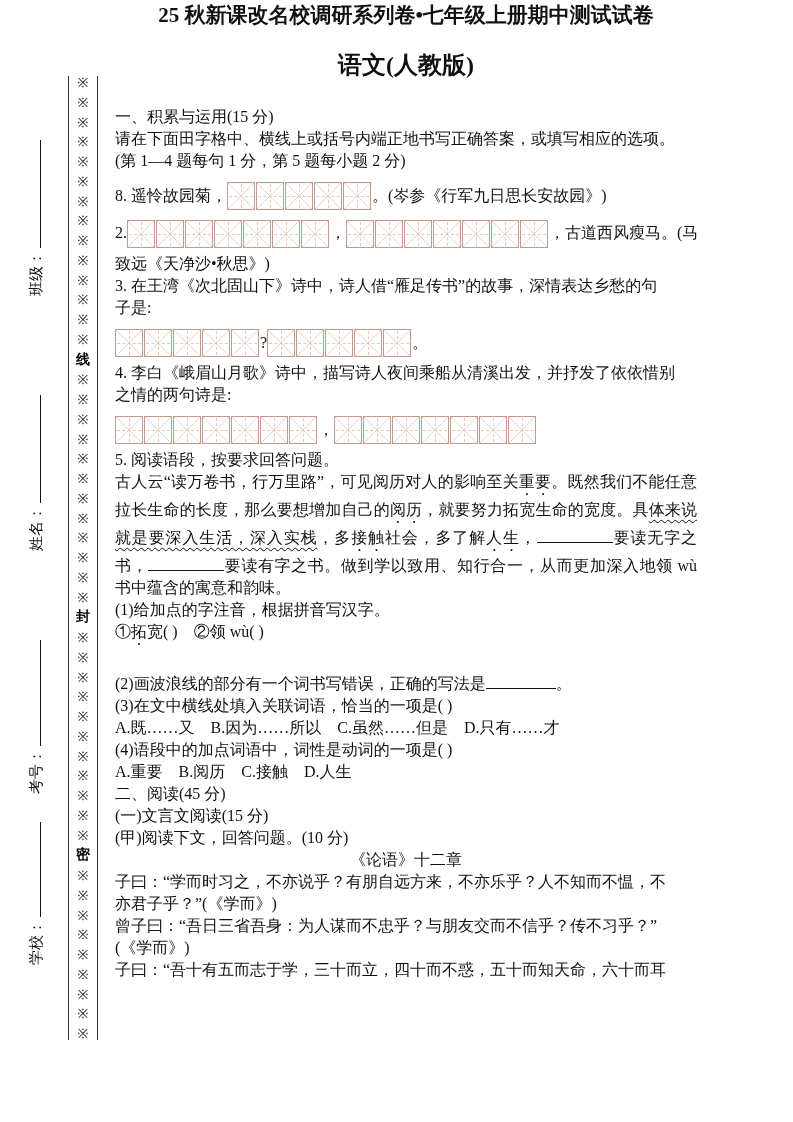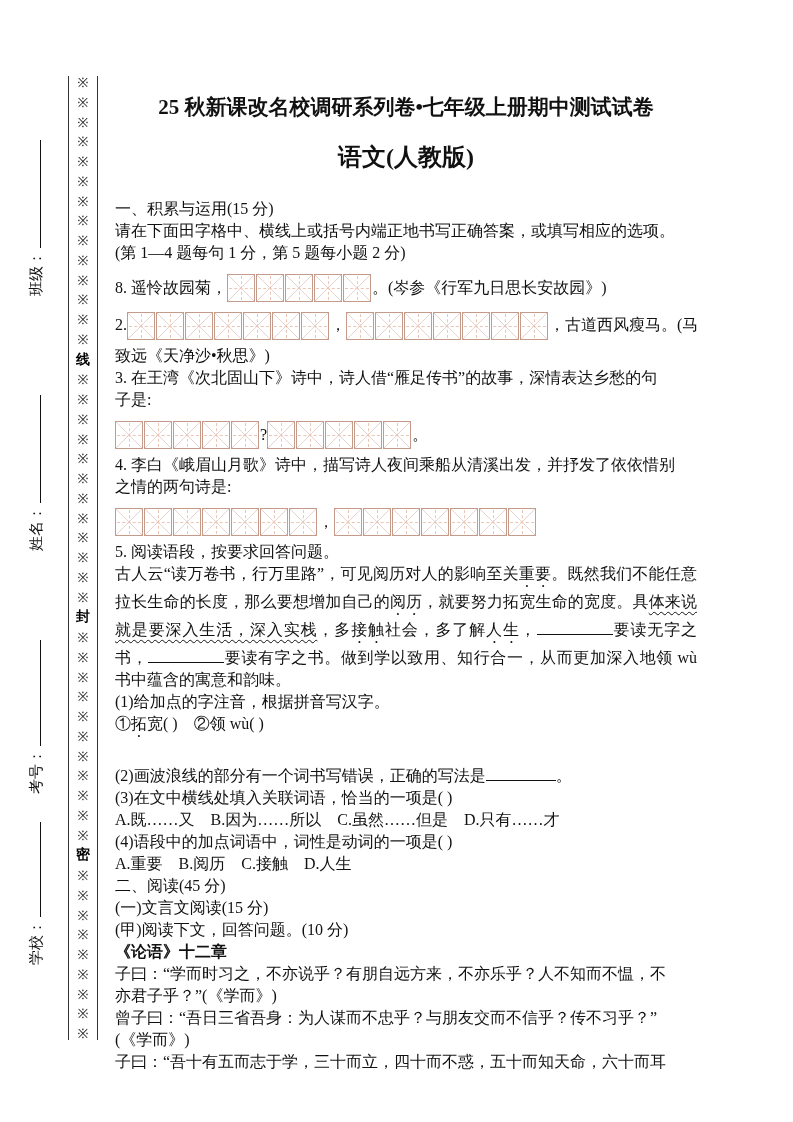--- a/index.html
+++ b/index.html
@@ -19,21 +19,21 @@
   .seal-char{font-size:14px;line-height:1;font-weight:bold;color:#000;display:block;}
   
   .seal-unit{
     position:absolute;white-space:nowrap;height:22px;line-height:22px;
     transform:rotate(-90deg);transform-origin:center;
     font-size:15px;color:#111;text-align:right;
   }
   .seal-unit .sblank{display:inline-block;height:13px;border-bottom:1px solid #111;margin-left:3px;vertical-align:baseline;}
   
   .content{
-    position:absolute;left:115px;top:0;width:582px;padding-top:92px;
+    position:absolute;left:115px;top:0;width:582px;
     font-size:16px;line-height:22px;text-align:justify;
   }
   .titleblock{text-align:center;}
   .doc-title{font-size:21px;font-weight:bold;line-height:30px;margin:0 0 20px 0;}
   .doc-subtitle{font-size:24px;font-weight:bold;line-height:30px;margin:0 0 26px 0;}
   .line{min-height:22px;}
   .boxrow{line-height:34px;white-space:nowrap;margin:2px 0;}
   .boxrow .rowtext{vertical-align:middle;}
   
   .tzg{
@@ -46,21 +46,21 @@
   .tzg::before{content:"";position:absolute;left:1px;right:1px;top:50%;border-top:1px dashed #edc5b5;}
   .tzg::after{content:"";position:absolute;top:1px;bottom:1px;left:50%;border-left:1px dashed #edc5b5;}
   
   .dotted{
     -webkit-text-emphasis:filled dot #111;-webkit-text-emphasis-position:under right;
     text-emphasis:filled dot #111;text-emphasis-position:under right;
   }
   .wavy{text-decoration-line:underline;text-decoration-style:wavy;text-decoration-thickness:1px;text-underline-offset:4px;}
   .blank{display:inline-block;width:76px;height:14px;border-bottom:1px solid #111;vertical-align:baseline;}
   .blank-sub2{width:70px;}
-  .center{font-weight:bold;}
+  .center{text-align:center;}
   .mt6{margin-top:6px;}
   .mt8{margin-top:24px;}
 </style>
 </head>
 <body>
 
 <div class="seal-col">
     <span class="seal-sym">※</span>
     <span class="seal-sym">※</span>
     <span class="seal-sym">※</span>

